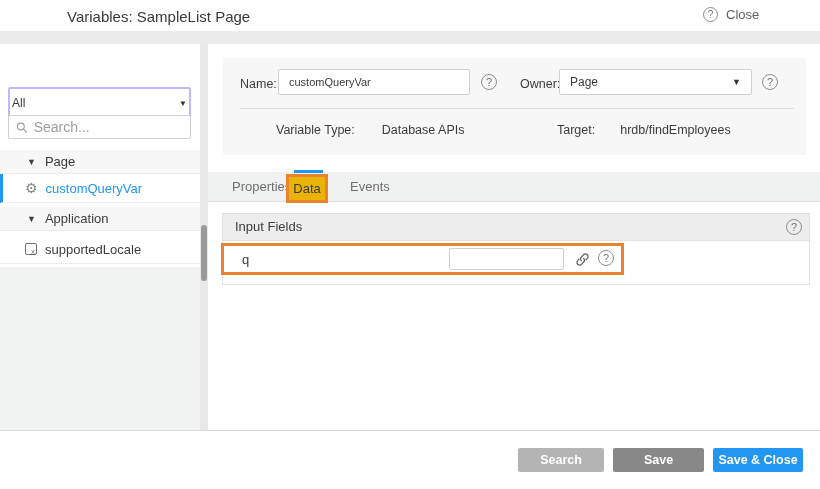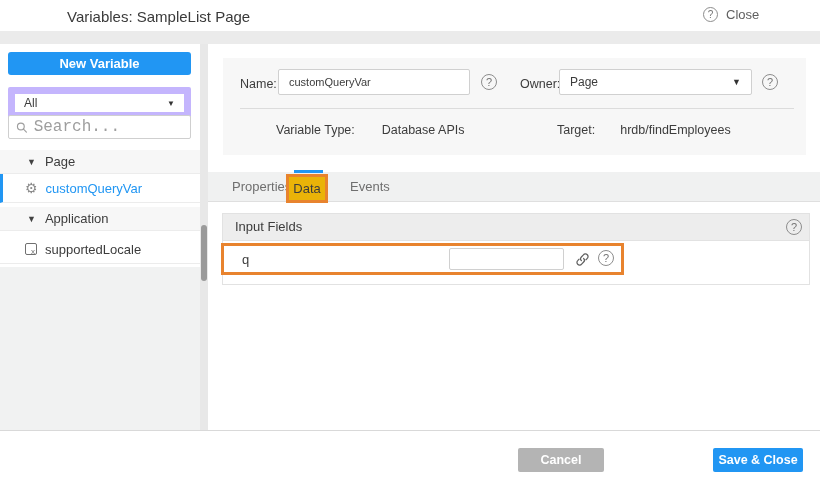--- a/index.html
+++ b/index.html
@@ -15,28 +15,28 @@
               color:#5f5f5f; font-size:13px; cursor:pointer; }
   .hdr-band { position:absolute; top:31px; left:0; width:820px; height:13px; background:#ebebeb; }
   .qmark { width:16px; height:16px; border-radius:50%; border:1px solid #8d8d8d; color:#757575;
            font-size:11px; line-height:14px; display:inline-flex; align-items:center;
            justify-content:center; background:transparent; flex:0 0 auto; }
   .qmark.sm { width:15px; height:15px; font-size:10px; }
   
   .sidebar { position:absolute; top:44px; left:0; width:200px; height:386px; background:#fff; }
   .btn-new { position:absolute; left:8px; top:8px; width:183px; height:23px; background:#2196f3;
              border:none; border-radius:3px; color:#fff; font-size:13px; font-weight:bold; cursor:pointer; }
-  .sel-all { position:absolute; left:8px; top:43px; width:183px; height:32px; border:7px solid #c4b5fd;
-             border-radius:2px; background:#fff; display:flex; align-items:center; padding:0 9px;
+  .sel-all { position:absolute; left:8px; top:43px; width:183px; height:32px; border:2px solid #c4b5fd;
+             border-radius:2px; background:#fff; display:flex; align-items:center; padding:0 2px;
              font-size:12px; color:#3c3c3c; cursor:pointer; }
   .sel-all .caret { margin-left:auto; font-size:8px; color:#333; }
   .search { position:absolute; left:8px; top:71px; width:183px; height:24px; border:1px solid #cfcfcf;
             border-radius:2px; background:#fff; display:flex; align-items:center; padding:0 7px; gap:6px; }
-  .search input { border:none; outline:none; font-size:16px; color:#0f766e; width:100%;
-                  font-family:Liberation Mono, monospace; background:transparent; }
+  .search input { border:none; outline:none; font-size:14px; color:#0f766e; width:100%;
+                  font-family:Liberation Sans, sans-serif; background:transparent; }
   .search input::placeholder { color:#9e9e9e; }
   .tree { position:absolute; top:106px; left:0; width:200px; }
   .trow { display:flex; align-items:center; border-bottom:1px solid #ececec; background:#f7f7f7;
           font-size:13px; cursor:pointer; }
   .trow.group { height:24px; padding-left:27px; gap:9px; }
   .trow.item { height:29px; padding-left:25px; gap:8px; background:#fff; }
   .trow.item.sel { border-left:3px solid #2196f3; padding-left:22px; color:#2196f3; }
   .trow .caret { font-size:9px; color:#424242; }
   .gear { font-size:14px; color:#8a8a8a; line-height:1; }
   .locicon { width:12px; height:12px; border:1px solid #707070; border-radius:2px; position:relative; }
@@ -108,21 +108,20 @@
 <div class="hdr">
   <div class="hdr-title">Variables: SampleList Page</div>
   <div class="hdr-help">
     <span class="qmark sm">?</span>
     <span>Close</span>
   </div>
 </div>
 <div class="hdr-band"></div>
 
 <div class="sidebar">
-  <button class="btn-new">New Variable</button>
 
   <div class="sel-all">
     <span>All</span>
     <span class="caret">▼</span>
   </div>
 
   <div class="search">
     <svg width="13" height="13" viewBox="0 0 24 24">
       <circle cx="10" cy="10" r="7" fill="none" stroke="#9e9e9e" stroke-width="2.4"></circle>
       <line x1="15.5" y1="15.5" x2="21.5" y2="21.5" stroke="#9e9e9e" stroke-width="2.4" stroke-linecap="round"></line>
@@ -204,15 +203,16 @@
           <path d="M10.2 13.8a4.2 4.2 0 0 1 0-5.9l3.2-3.2a4.2 4.2 0 1 1 5.9 5.9l-1.7 1.7" fill="none" stroke="#616161" stroke-width="2" stroke-linecap="round"></path>
           <path d="M13.8 10.2a4.2 4.2 0 0 1 0 5.9l-3.2 3.2a4.2 4.2 0 1 1-5.9-5.9l1.7-1.7" fill="none" stroke="#616161" stroke-width="2" stroke-linecap="round"></path>
         </svg>
       </span>
       <span class="qmark qrow-q">?</span>
     </div>
   </div>
 </div>
 
 <div class="footer">
-  <button class="fbtn cancel">Cancel</button>
+  <button class="fbtn cancel">Search</button>
+  <button class="fbtn save">Save</button>
   <button class="fbtn saveclose">Save &amp; Close</button>
 </div>
 
 </body></html>

